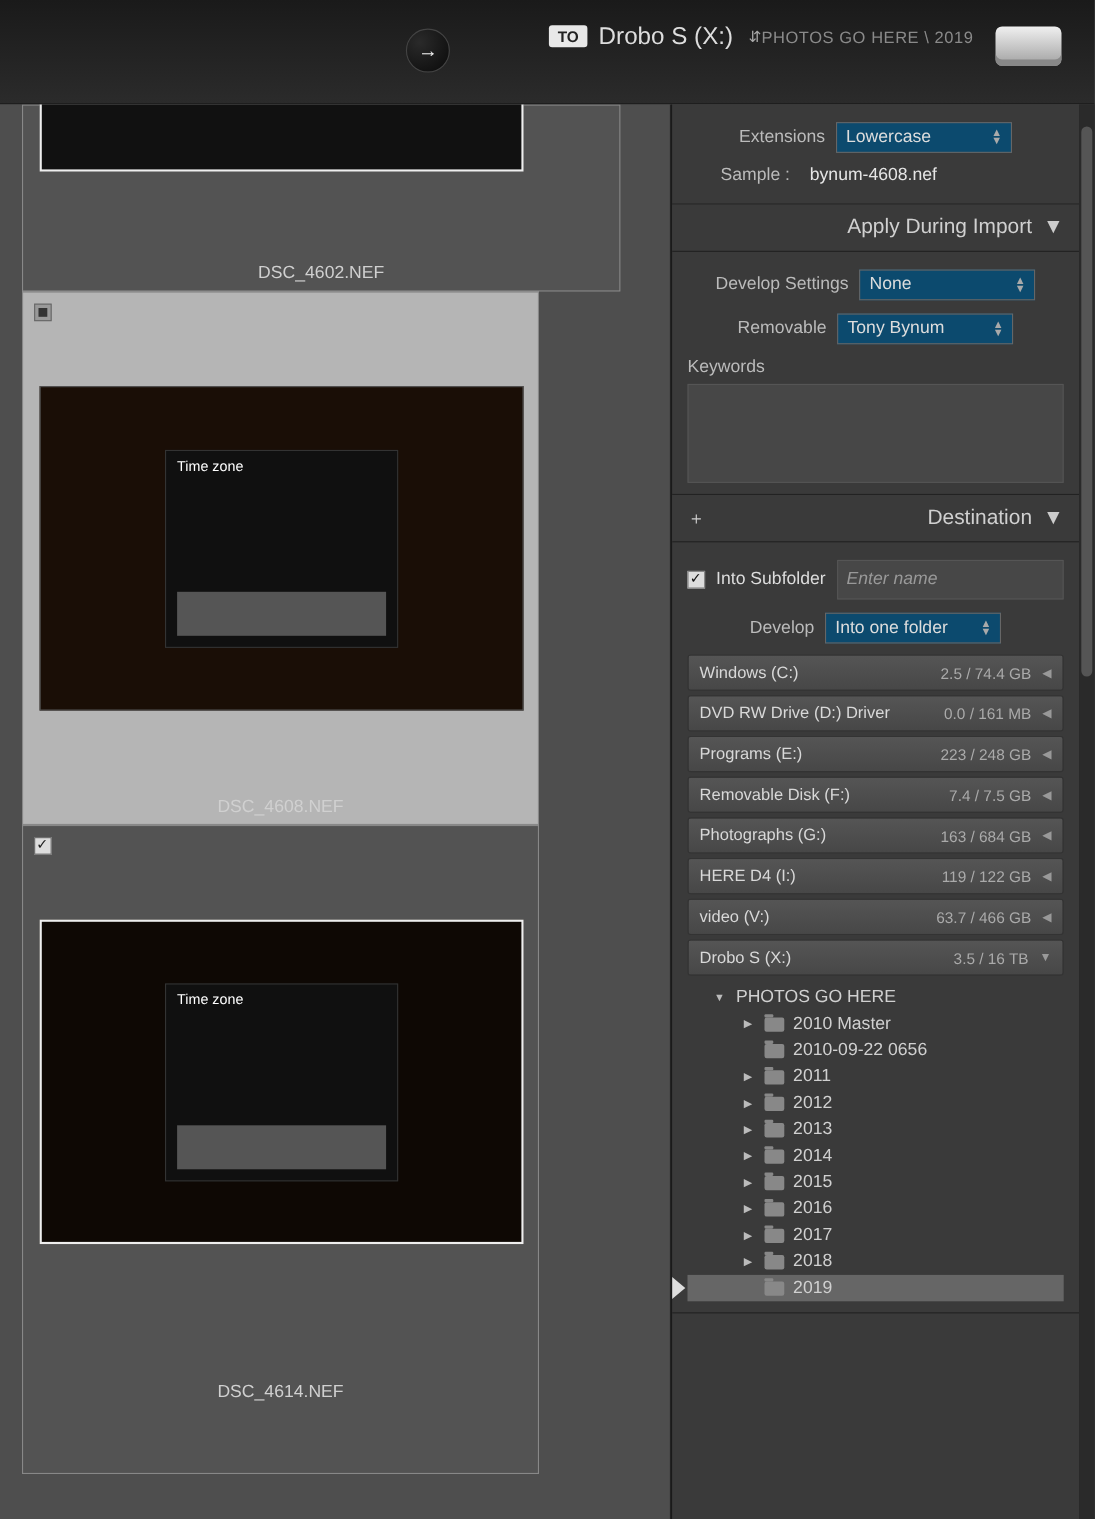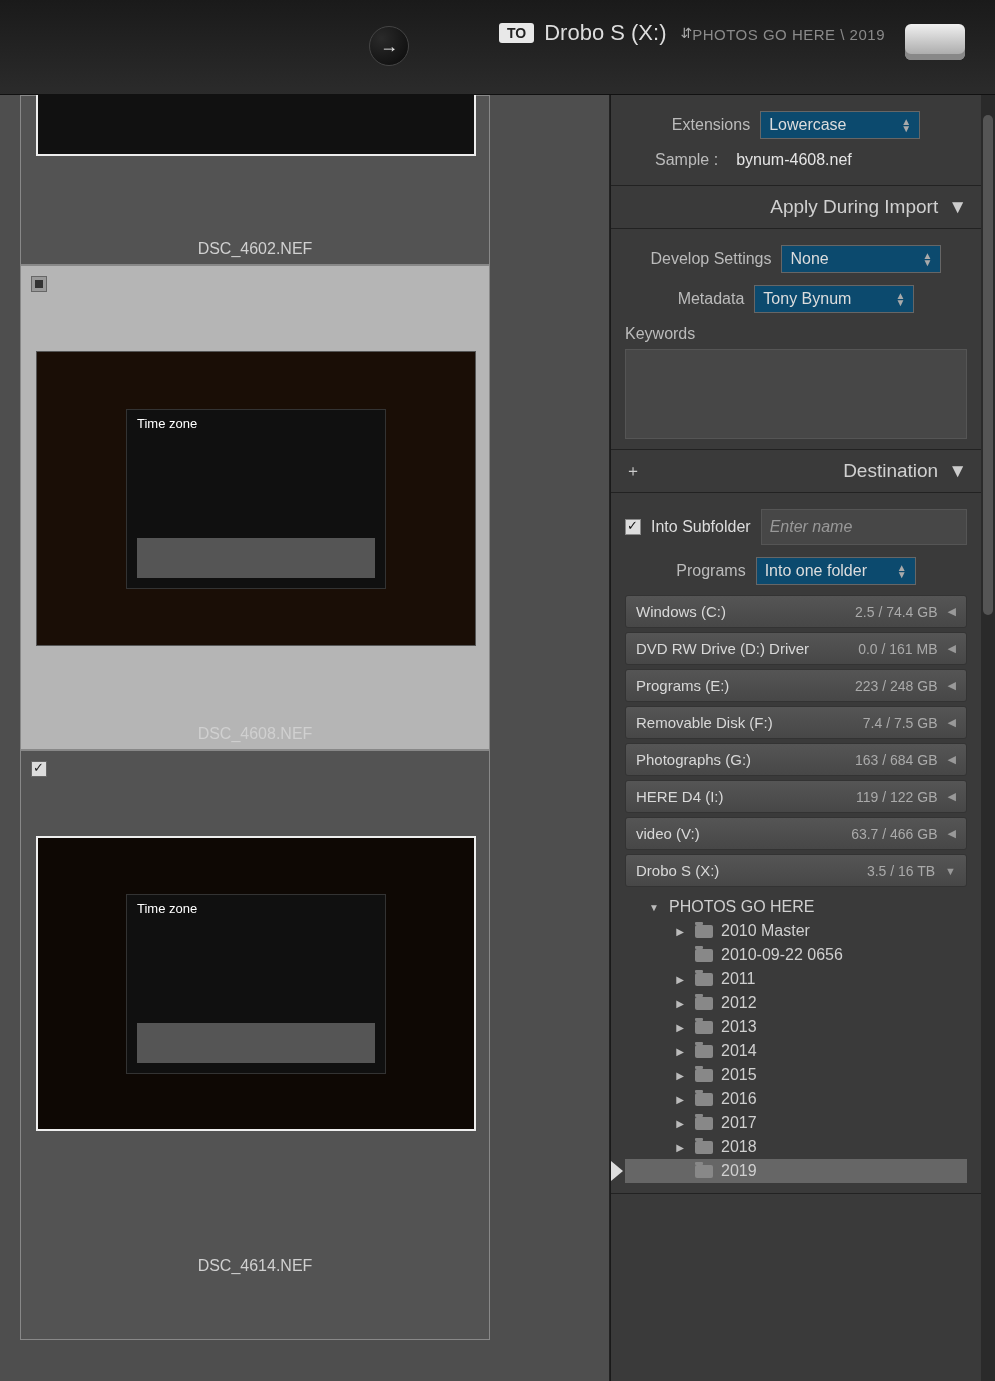--- a/index.html
+++ b/index.html
@@ -80,21 +80,21 @@
     position:absolute;top:20px;left:2px;right:2px;height:500px;
     background:#555;border-radius:5px;
   }
   
   .thumb-cell {
     position:absolute;
     background:#b5b5b5;
     border:1px solid #888;
   }
   .thumb-partial {
-    left:20px;top:0;width:470px;height:170px;
+    left:20px;top:0;width:544px;height:170px;
     background:#535353;
   }
   .thumb-partial .imgbox {
     position:absolute;left:15px;top:-100px;width:440px;height:160px;
     background:#111;border:2px solid #eee;
   }
   .thumb-label {
     position:absolute;bottom:6px;left:0;right:0;text-align:center;
     color:#d0d0d0;font-size:16px;
   }
@@ -112,21 +112,21 @@
     background:#1a0e06;border:1px solid #555;
     display:flex;align-items:center;justify-content:center;
     color:#ccc;font-size:13px;
   }
   .imgframe3 {
     position:absolute;left:15px;top:85px;width:440px;height:295px;
     background:#0e0804;border:2px solid #eee;
     display:flex;align-items:center;justify-content:center;
   }
   .camera-lcd {
-    width:260px;height:180px;background:#101010;border:1px solid #333;
+    width:212px;height:180px;background:#101010;border:1px solid #333;
     position:relative;overflow:hidden;
   }
   .lcd-title{position:absolute;top:6px;left:10px;color:#fff;font-size:13px;}
   .lcd-bar{position:absolute;bottom:10px;left:10px;right:10px;height:40px;background:#555;}
   
   .section {
     border-bottom:1px solid #222;
     padding:10px 14px;
   }
   .section-hdr {
@@ -255,21 +255,21 @@
     </div>
     <div class="section">
       <div class="row">
         <span class="row-label">Develop Settings</span>
         <div class="select-box">
           <span>None</span>
           <span class="updown">▲<br>▼</span>
         </div>
       </div>
       <div class="row">
-        <span class="row-label">Metadata</span>
+        <span class="row-label">Removable</span>
         <div class="select-box">
           <span>Tony Bynum</span>
           <span class="updown">▲<br>▼</span>
         </div>
       </div>
       <div style="padding-top:6px">
         <span class="row-label">Keywords</span>
         <div class="keywords-box"></div>
       </div>
     </div>
@@ -279,21 +279,21 @@
       <span>Destination</span>
       <span class="tri">▼</span>
     </div>
     <div class="section">
       <div class="subfolder-row">
         <div class="check on"></div>
         <span style="font-size:16px;color:#ddd">Into Subfolder</span>
         <div class="text-input">Enter name</div>
       </div>
       <div class="row">
-        <span class="row-label">Programs</span>
+        <span class="row-label">Develop</span>
         <div class="select-box">
           <span>Into one folder</span>
           <span class="updown">▲<br>▼</span>
         </div>
       </div>
 
       <div id="volumes">
           <div class="vol-row">
             <span>Windows (C:)</span>
     <span class="vol-right">

